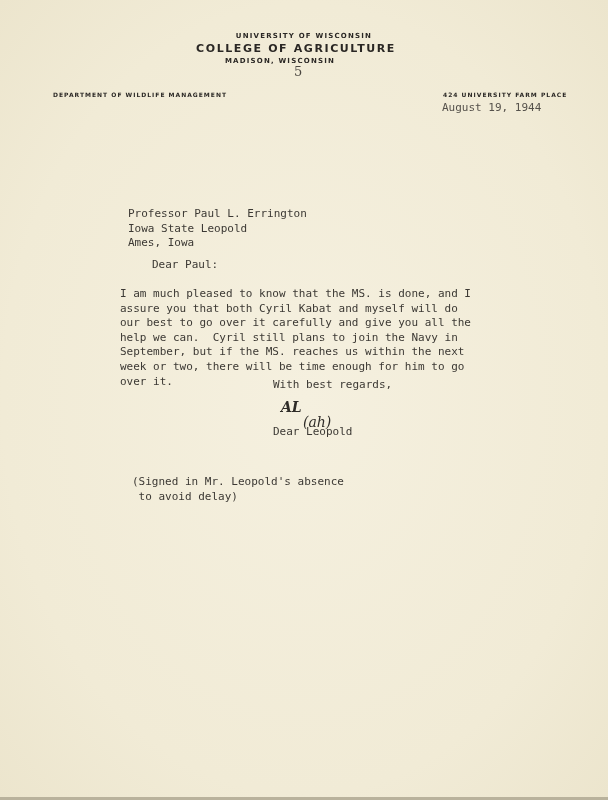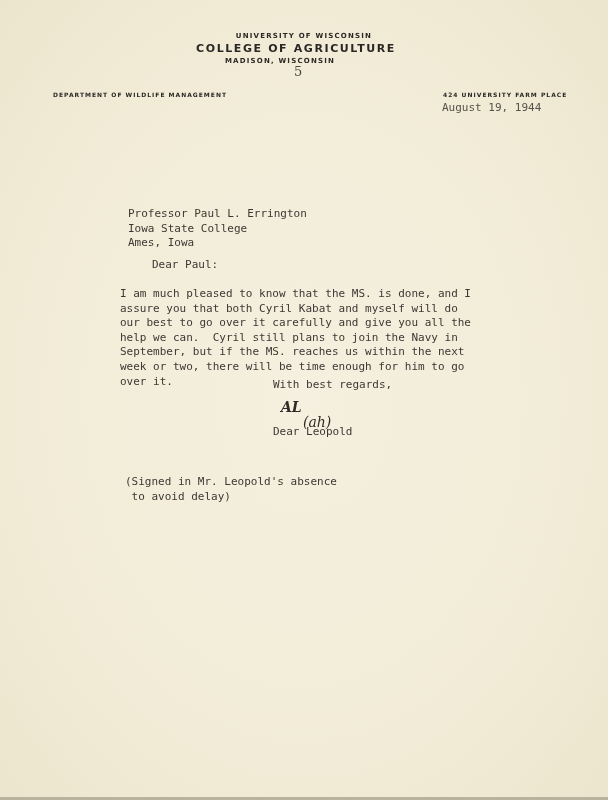--- a/index.html
+++ b/index.html
@@ -23,38 +23,38 @@
   .lh-addr { left:443px; top:91px; font-size:6px; letter-spacing:1px; }
   .typed { position:absolute; font-family:"DejaVu Sans Mono", monospace; color:#3c3934; font-size:11px; line-height:14.6px; white-space:pre; }
   .date { left:442px; top:101px; color:#55514b; }
   .addr { left:128px; top:207px; }
   .salut { left:128px; top:258px;padding-left:24px; }
   .body { left:120px; top:287px; }
   .closing { left:273px; top:378px; }
   .sig-hand { position:absolute; left:281px; top:399px; font-family:"DejaVu Serif", serif; font-style:italic; font-size:14px; color:#2f2c28;font-weight:bold; }
   .sig-init { position:absolute; left:303px; top:414px; font-family:"DejaVu Serif", serif; font-style:italic; font-size:14px; color:#2f2c28; }
   .signer { left:273px; top:425px; }
-  .note { left:125px; top:475px; }
+  .note { left:132px; top:475px; }
 </style>
 </head>
 <body>
 
 <div class="paper"></div>
 <div class="bottom-edge"></div>
 
 <div class="lh lh-univ">University of Wisconsin</div>
 <div class="lh lh-college">College of Agriculture</div>
 <div class="lh lh-city">Madison, Wisconsin</div>
 <div class="lh-num">5</div>
 <div class="lh lh-dept">Department of Wildlife Management</div>
 <div class="lh lh-addr">424 University Farm Place</div>
 
 <div class="typed date">August 19, 1944</div>
 <div class="typed addr">Professor Paul L. Errington
-Iowa State College
+Iowa State Leopold
 Ames, Iowa</div>
 <div class="typed salut">Dear Paul:</div>
 <div class="typed body">I am much pleased to know that the MS. is done, and I
 assure you that both Cyril Kabat and myself will do
 our best to go over it carefully and give you all the
 help we can.  Cyril still plans to join the Navy in
 September, but if the MS. reaches us within the next
 week or two, there will be time enough for him to go
 over it.</div>
 <div class="typed closing">With best regards,</div>

